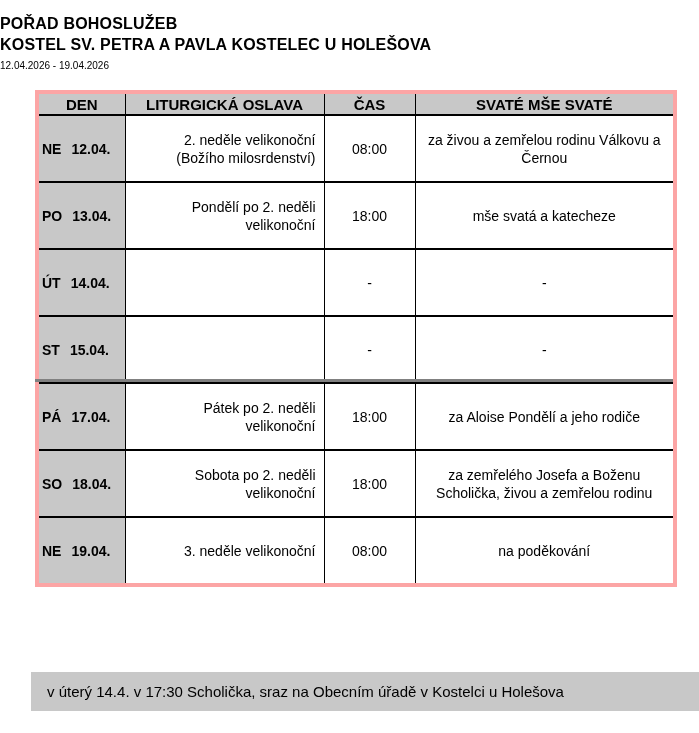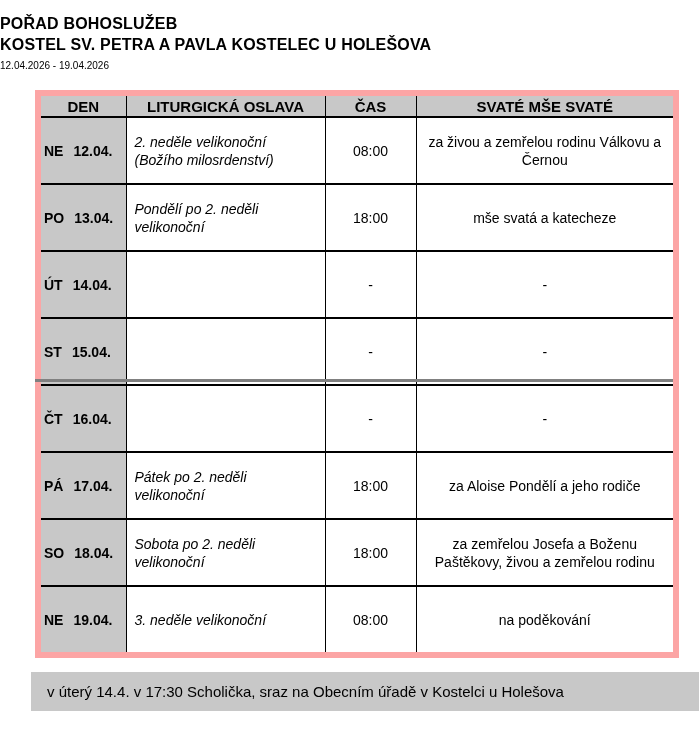--- a/index.html
+++ b/index.html
@@ -37,21 +37,21 @@
     line-height: 21px;
   }
   
   table.schedule {
     position: absolute;
     top: 90px;
     left: 35px;
     width: 638px;
     border-collapse: collapse;
     table-layout: fixed;
-    border: 6px solid #fca5a5;
+    border: 4px solid #fca5a5;
   }
   table.schedule th, table.schedule td {
     border: 1px solid #000000;
     border-top-width: 2px;
     border-bottom-width: 2px;
     overflow: hidden;
   }
   table.schedule th {
     background: #C8C8C8;
     font-size: 15px;
@@ -68,24 +68,23 @@
   }
   td.day-cell {
     background: #C8C8C8;
     font-weight: 700;
     text-align: left;
     padding: 0 14px 0 3px;
     white-space: nowrap;
   }
   td.day-cell .date { margin-left: 10px; }
   td.lit-cell {
-    text-align: left;
+    text-align: right;
     padding: 0 8px;
     line-height: 18px;
-    font-style: italic;
   }
   td.time-cell {
     text-align: center;
     padding: 0 2px;
   }
   td.intent-cell {
     text-align: center;
     padding: 0 3px;
     line-height: 18px;
   }
@@ -158,36 +157,30 @@
         <td class="time-cell">-</td>
         <td class="intent-cell">-</td>
       </tr>
       <tr>
         <td class="day-cell"><span>ST</span><span class="date">15.04.</span></td>
         <td class="lit-cell"></td>
         <td class="time-cell">-</td>
         <td class="intent-cell">-</td>
       </tr>
       <tr>
-        <td class="day-cell"><span>ČT</span><span class="date">16.04.</span></td>
-        <td class="lit-cell"></td>
-        <td class="time-cell">-</td>
-        <td class="intent-cell">-</td>
-      </tr>
-      <tr>
         <td class="day-cell"><span>PÁ</span><span class="date">17.04.</span></td>
         <td class="lit-cell">Pátek po 2. neděli velikonoční</td>
         <td class="time-cell">18:00</td>
         <td class="intent-cell">za Aloise Pondělí a jeho rodiče</td>
       </tr>
       <tr>
         <td class="day-cell"><span>SO</span><span class="date">18.04.</span></td>
         <td class="lit-cell">Sobota po 2. neděli velikonoční</td>
         <td class="time-cell">18:00</td>
-        <td class="intent-cell">za zemřelou Josefa a Boženu Paštěkovy, živou a zemřelou rodinu</td>
+        <td class="intent-cell">za zemřelého Josefa a Boženu Scholička, živou a zemřelou rodinu</td>
       </tr>
       <tr>
         <td class="day-cell"><span>NE</span><span class="date">19.04.</span></td>
         <td class="lit-cell">3. neděle velikonoční</td>
         <td class="time-cell">08:00</td>
         <td class="intent-cell">na poděkování</td>
       </tr>
     </tbody>
   </table>
 

